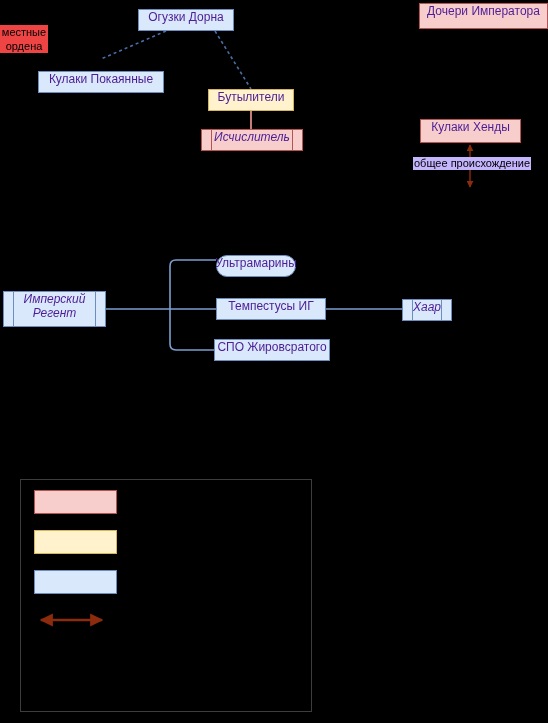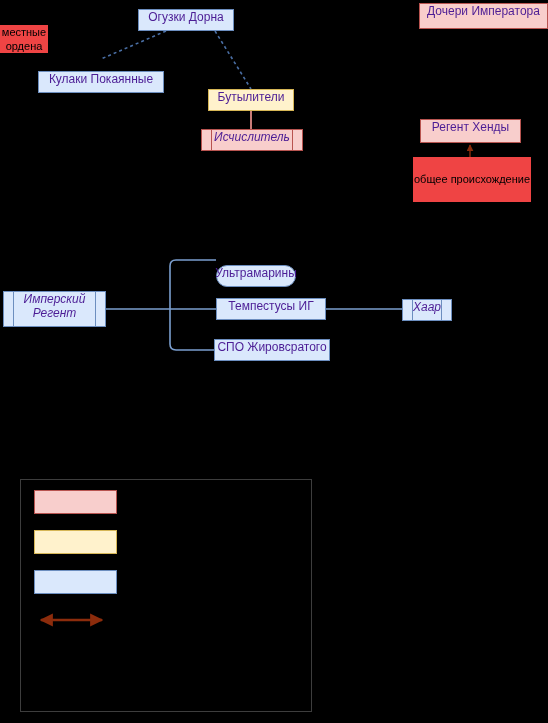--- a/index.html
+++ b/index.html
@@ -42,27 +42,27 @@
     bottom: 0;
     width: 0;
     border-left: 1px solid;
     border-color: inherit;
   }
   .container-node::before { left: 9px; }
   .container-node::after  { right: 9px; }
 
   .edge-label {
     position: absolute;
-    background: #ef4444;
+    background: #c4b5fd;
     color: #000000;
     font-size: 11px;
     line-height: 13px;
     text-align: center;
     white-space: nowrap;
-    padding: 16px 1px;
+    padding: 0 1px;
     z-index: 6;
   }
   .corner-label {
     position: absolute;
     background: #ef4444;
     color: #000000;
     font-size: 11px;
     line-height: 14px;
     text-align: center;
     z-index: 6;
@@ -160,30 +160,30 @@
 
   <div class="node n-pink" style="left:419px; top:3px; width:129px; height:26px;">
     <span>Дочери Императора</span>
   </div>
 
   <div class="node n-pink container-node italic" style="left:201px; top:129px; width:102px; height:22px;">
     <span>Исчислитель</span>
   </div>
 
   <div class="node n-pink" style="left:420px; top:119px; width:101px; height:24px;">
-    <span>Регент Хенды</span>
+    <span>Кулаки Хенды</span>
   </div>
 
 
   <div class="node n-blue container-node italic" style="left:3px; top:291px; width:103px; height:36px; white-space:pre-line;">
     <span>Имперский
 Регент</span>
   </div>
 
-  <div class="node n-blue" style="left:216px; top:265px; width:80px; height:22px;border-radius:11px;">
+  <div class="node n-blue" style="left:216px; top:255px; width:80px; height:22px;border-radius:11px;">
     <span>Ультрамарины</span>
   </div>
 
   <div class="node n-blue" style="left:216px; top:298px; width:110px; height:22px;">
     <span>Темпестусы ИГ</span>
   </div>
 
   <div class="node n-blue" style="left:214px; top:339px; width:116px; height:22px;">
     <span>СПО Жировсратого</span>
   </div>

